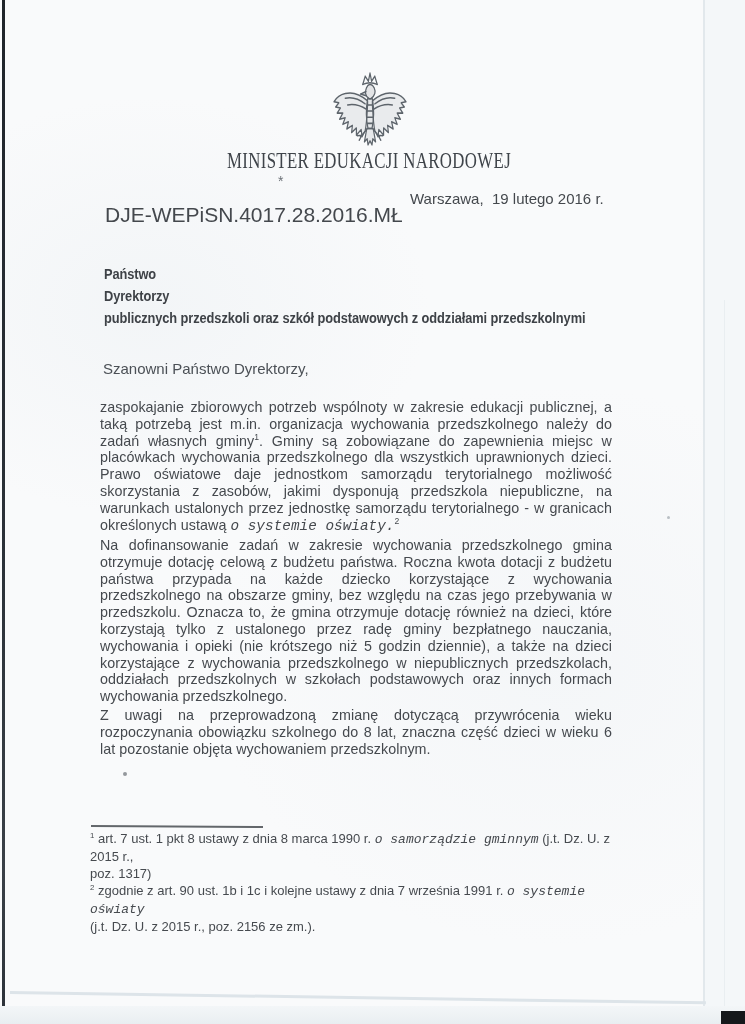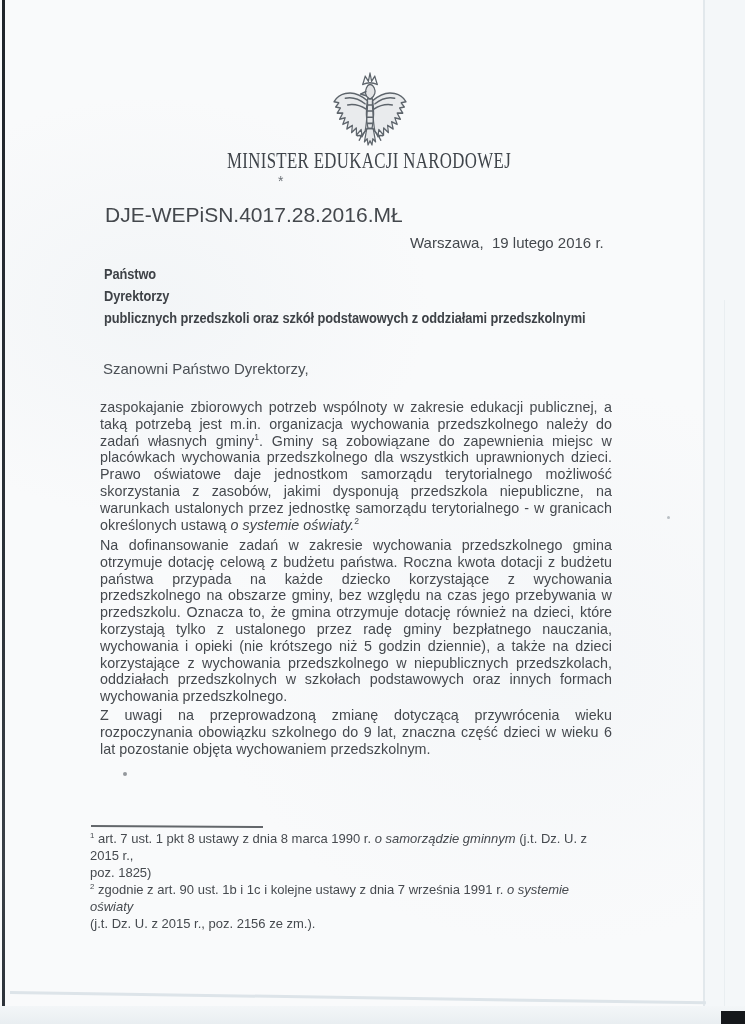--- a/index.html
+++ b/index.html
@@ -26,39 +26,39 @@
   .speck-small{position:absolute;left:667px;top:516px;width:3px;height:3px;border-radius:50%;background:#b9bfc4;}
   
   .emblem{position:absolute;left:330px;top:70px;}
   .title{
     position:absolute;left:369px;top:148px;
     font-family:"Liberation Serif", serif;
     font-size:23px;letter-spacing:.5px;color:#3f444a;
     white-space:nowrap;
     transform:translateX(-50%) scaleX(0.73);
   }
-  .place-date{position:absolute;left:410px;top:190px;font-size:15px;white-space:pre;color:#44484d;margin-top:44px;}
+  .place-date{position:absolute;left:410px;top:190px;font-size:15px;white-space:pre;color:#44484d;}
   .refnum{position:absolute;left:105px;top:203px;font-size:21px;color:#44484d;}
   
   .recipient{
     position:absolute;left:104px;top:264px;width:600px;
     font-size:13.8px;font-weight:bold;color:#3e4247;
     line-height:21.8px;letter-spacing:-0.1px;
     transform:scaleX(0.93);transform-origin:left top;
   }
   .salutation{position:absolute;left:103px;top:360px;font-size:15px;color:#4b5056;}
   
   .para{
     position:absolute;left:100px;width:512px;
     font-size:14.3px;line-height:16.8px;text-align:justify;
     color:#45494e;letter-spacing:.05px;
   }
   .p1{top:399px;} .p2{top:537px;} .p3{top:707px;}
   .sup{vertical-align:super;font-size:.6em;line-height:0;}
-  .italic{font-style:italic;}
+  .italic{font-style:italic;font-family:Liberation Mono, monospace;}
   
   .fn-rule{position:absolute;left:91px;top:825px;width:172px;height:2px;background:#63676b;transform:rotate(0.35deg);transform-origin:left center;}
   .footnotes{position:absolute;left:90px;top:830px;width:526px;font-size:13px;line-height:17px;color:#464a4f;}
 </style>
 </head>
 <body>
 
 <div id="scan">
 
   <div class="edge-left"></div>
@@ -97,23 +97,23 @@
   <div class="recipient">
     <div>Państwo</div>
     <div>Dyrektorzy</div>
     <div>publicznych przedszkoli oraz szkół podstawowych z oddziałami przedszkolnymi</div>
   </div>
 
   <div class="salutation">Szanowni Państwo Dyrektorzy,</div>
 
   <div class="para p1"><span>zaspokajanie zbiorowych potrzeb wspólnoty w zakresie edukacji publicznej, a taką potrzebą jest m.in. organizacja wychowania przedszkolnego należy do zadań własnych gminy</span><span class="sup">1</span><span>. Gminy są zobowiązane do zapewnienia miejsc w placówkach wychowania przedszkolnego dla wszystkich uprawnionych dzieci. Prawo oświatowe daje jednostkom samorządu terytorialnego możliwość skorzystania z zasobów, jakimi dysponują przedszkola niepubliczne, na warunkach ustalonych przez jednostkę samorządu terytorialnego - w granicach określonych ustawą </span><span class="italic">o systemie oświaty.</span><span class="sup">2</span></div>
   <div class="para p2"><span>Na dofinansowanie zadań w zakresie wychowania przedszkolnego gmina otrzymuje dotację celową z budżetu państwa. Roczna kwota dotacji z budżetu państwa przypada na każde dziecko korzystające z wychowania przedszkolnego na obszarze gminy, bez względu na czas jego przebywania w przedszkolu. Oznacza to, że gmina otrzymuje dotację również na dzieci, które korzystają tylko z ustalonego przez radę gminy bezpłatnego nauczania, wychowania i opieki (nie krótszego niż 5 godzin dziennie), a także na dzieci korzystające z wychowania przedszkolnego w niepublicznych przedszkolach, oddziałach przedszkolnych w szkołach podstawowych oraz innych formach wychowania przedszkolnego.</span></div>
-  <div class="para p3"><span>Z uwagi na przeprowadzoną zmianę dotyczącą przywrócenia wieku rozpoczynania obowiązku szkolnego do 9 lat, znaczna część dzieci w wieku 6 lat pozostanie objęta wychowaniem przedszkolnym.</span></div>
+  <div class="para p3"><span>Z uwagi na przeprowadzoną zmianę dotyczącą przywrócenia wieku rozpoczynania obowiązku szkolnego do 8 lat, znaczna część dzieci w wieku 6 lat pozostanie objęta wychowaniem przedszkolnym.</span></div>
 
   <div class="fn-rule"></div>
   <div class="footnotes">
     <div><span class="sup">1</span><span> art. 7 ust. 1 pkt 8 ustawy z dnia 8 marca 1990 r. </span><span class="italic">o samorządzie gminnym</span><span> (j.t. Dz. U. z 2015 r.,</span></div>
-    <div><span>poz. 1825)</span></div>
+    <div><span>poz. 1317)</span></div>
     <div><span class="sup">2</span><span> zgodnie z art. 90 ust. 1b i 1c i kolejne ustawy z dnia 7 września 1991 r. </span><span class="italic">o systemie oświaty</span></div>
     <div><span>(j.t. Dz. U. z 2015 r., poz. 2156 ze zm.).</span></div>
   </div>
 
 </div>
 
 </body></html>

